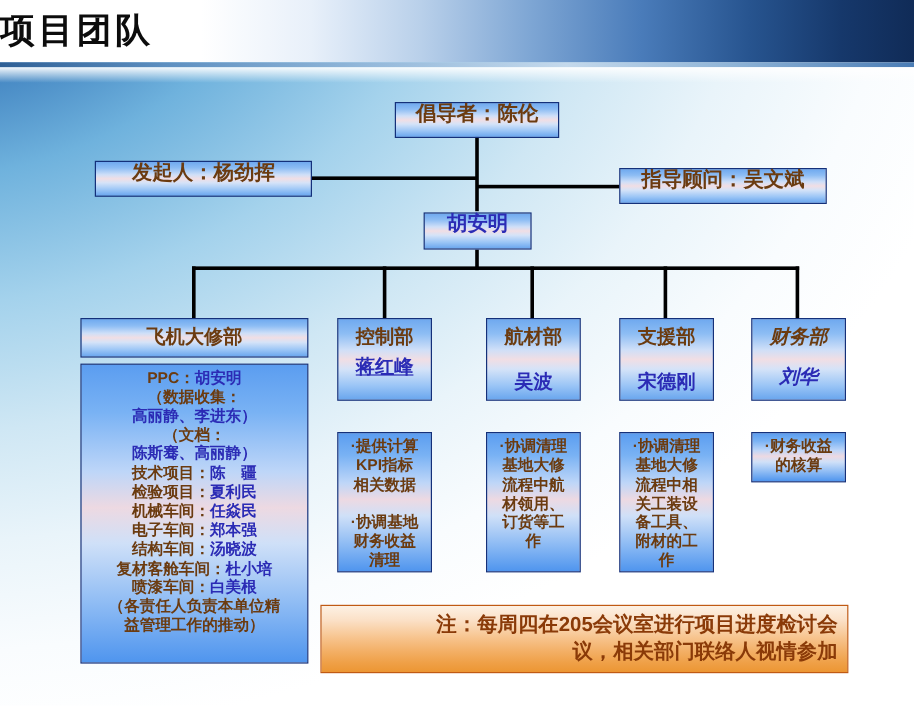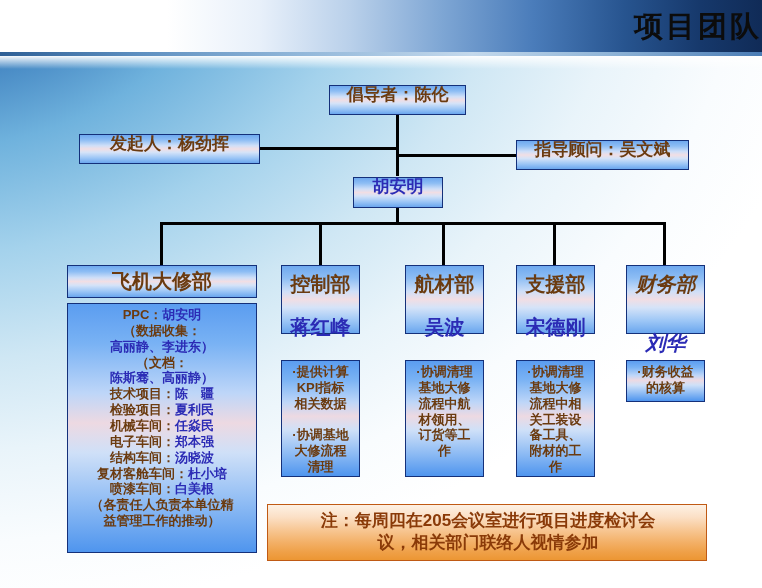--- a/index.html
+++ b/index.html
@@ -38,21 +38,21 @@
     background: linear-gradient(to right,
         #ffffff 0%, #ffffff 22%, #e8f0fa 34%,
         #b9d0ea 46%, #7ea6d4 58%, #4a7cba 70%,
         #27548f 82%, #16386b 92%, #102b57 100%);
   }
   #header-title {
     position: absolute;
     left: 0; top: 0;
     width: 762px; height: 52px;
     line-height: 52px;
-    text-align: right;
+    text-align: left;
     font-size: 29px;
     font-weight: bold;
     color: #0c0c0c;
     letter-spacing: 3px;
   }
   #header-rule {
     position: absolute;
     left: 0; top: 52px;
     width: 762px; height: 4px;
     background: linear-gradient(to right,
@@ -93,21 +93,21 @@
     font-size: 17px;
   }
   .person .lbl {
     line-height: 1.0;
   }
   .brown { color: #6b3b10; }
   .blue  { color: #2b2bb5; }
 
   
   .dept {
-    font-size: 20px;
+    font-size: 16px;
   }
   .dept .dname { color: #6b3b10; display: block; }
   .dept .pname { color: #2b2bb5; display: block; }
 
   
   .detail {
     position: absolute;
     box-sizing: border-box;
     border: 1px solid #14307a;
     background: linear-gradient(to bottom,
@@ -131,21 +131,21 @@
     box-sizing: border-box;
     border: 1px solid #c05a14;
     background: linear-gradient(to bottom,
       #fdf1e4 0%, #fbe0c6 22%, #f7c48e 48%,
       #f3b067 68%, #efa047 86%, #ec9633 100%);
     color: #8a3a08;
     font-weight: bold;
     font-size: 17px;
     line-height: 1.32;
     padding: 5px 8px 4px 10px;
-    text-align: center;
+    text-align: right;
   }
 </style>
 </head>
 <body>
 
 <div id="slide">
 
   <div id="header"></div>
   <div id="header-title">项目团队</div>
   <div id="header-rule"></div>
@@ -182,36 +182,36 @@
   <div class="box person" style="left:353px; top:177px; width:90px; height:31px; line-height:29px;">
     <span class="lbl blue">胡安明</span>
   </div>
 
   <div class="box dept" style="left:67px; top:265px; width:190px; height:33px; line-height:31px;">
     <span class="dname">飞机大修部</span>
   </div>
 
   <div class="box dept" style="left:281px; top:265px; width:79px; height:69px; padding-top:5px;">
     <span class="dname">控制部</span>
-    <span class="pname" style="margin-top:16px;">蒋红峰</span>
+    <span class="pname" style="margin-top:4px;text-decoration:underline;">蒋红峰</span>
   </div>
 
   <div class="box dept" style="left:405px; top:265px; width:79px; height:69px; padding-top:5px;">
     <span class="dname">航材部</span>
     <span class="pname" style="margin-top:16px;">吴波</span>
   </div>
 
   <div class="box dept" style="left:516px; top:265px; width:79px; height:69px; padding-top:5px;">
     <span class="dname">支援部</span>
     <span class="pname" style="margin-top:16px;">宋德刚</span>
   </div>
 
   <div class="box dept" style="left:626px; top:265px; width:79px; height:69px; padding-top:5px;font-style:italic;">
     <span class="dname">财务部</span>
-    <span class="pname" style="margin-top:32px;">刘华</span>
+    <span class="pname" style="margin-top:12px;">刘华</span>
   </div>
 
   <div class="detail" id="detail-0" style="left:67px; top:303px; width:190px; height:250px;">
       <span class="li bn"><span style="color: rgb(107, 59, 16); margin-top: 15px;">PPC：</span><span style="color: rgb(43, 43, 181);">胡安明</span></span>
       <span class="li bn">（数据收集：</span>
       <span class="li nm">高丽静、李进东）</span>
       <span class="li bn">（文档：</span>
       <span class="li nm">陈斯骞、高丽静）</span>
       <span class="li bn"><span style="color: rgb(107, 59, 16);">技术项目：</span><span style="color: rgb(43, 43, 181);">陈　疆</span></span>
       <span class="li bn"><span style="color: rgb(107, 59, 16);">检验项目：</span><span style="color: rgb(43, 43, 181);">夏利民</span></span>
@@ -223,21 +223,21 @@
       <span class="li bn">（各责任人负责本单位精</span>
       <span class="li bn">益管理工作的推动）</span>
     </div>
 
   <div class="detail" id="detail-1" style="left:281px; top:360px; width:79px; height:117px;">
       <span class="li bn">·提供计算</span>
       <span class="li bn">KPI指标</span>
       <span class="li bn">相关数据</span>
       <span class="li bn">&nbsp;</span>
       <span class="li bn">·协调基地</span>
-      <span class="li bn">大修流程</span>
+      <span class="li bn">财务收益</span>
       <span class="li bn">清理</span>
     </div>
 
   <div class="detail" id="detail-2" style="left:405px; top:360px; width:79px; height:117px;">
       <span class="li bn">·协调清理</span>
       <span class="li bn">基地大修</span>
       <span class="li bn">流程中航</span>
       <span class="li bn">材领用、</span>
       <span class="li bn">订货等工</span>
       <span class="li bn">作</span>

